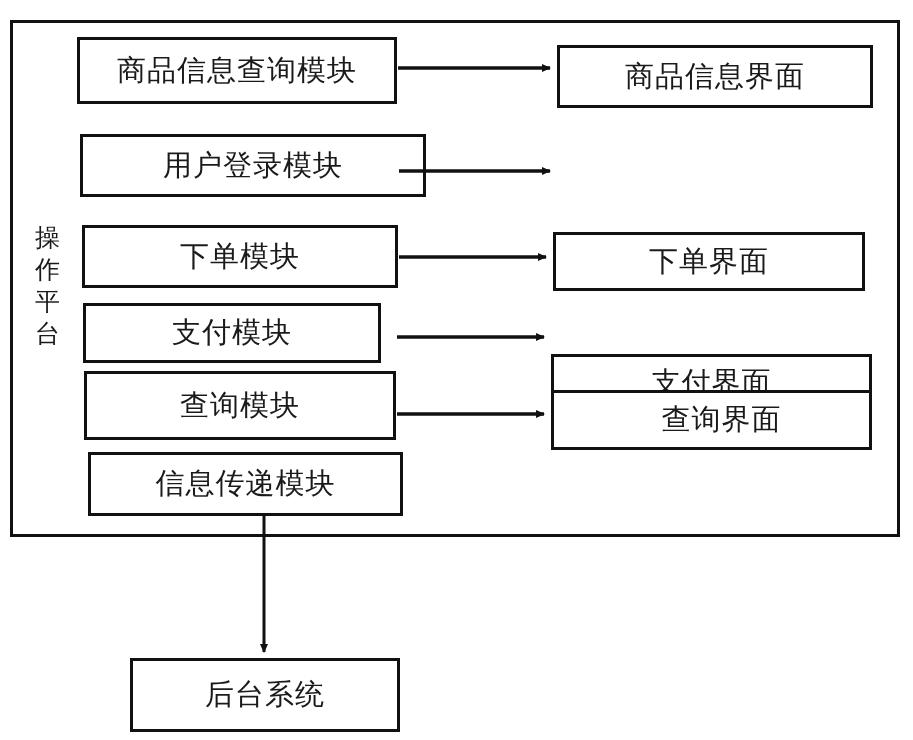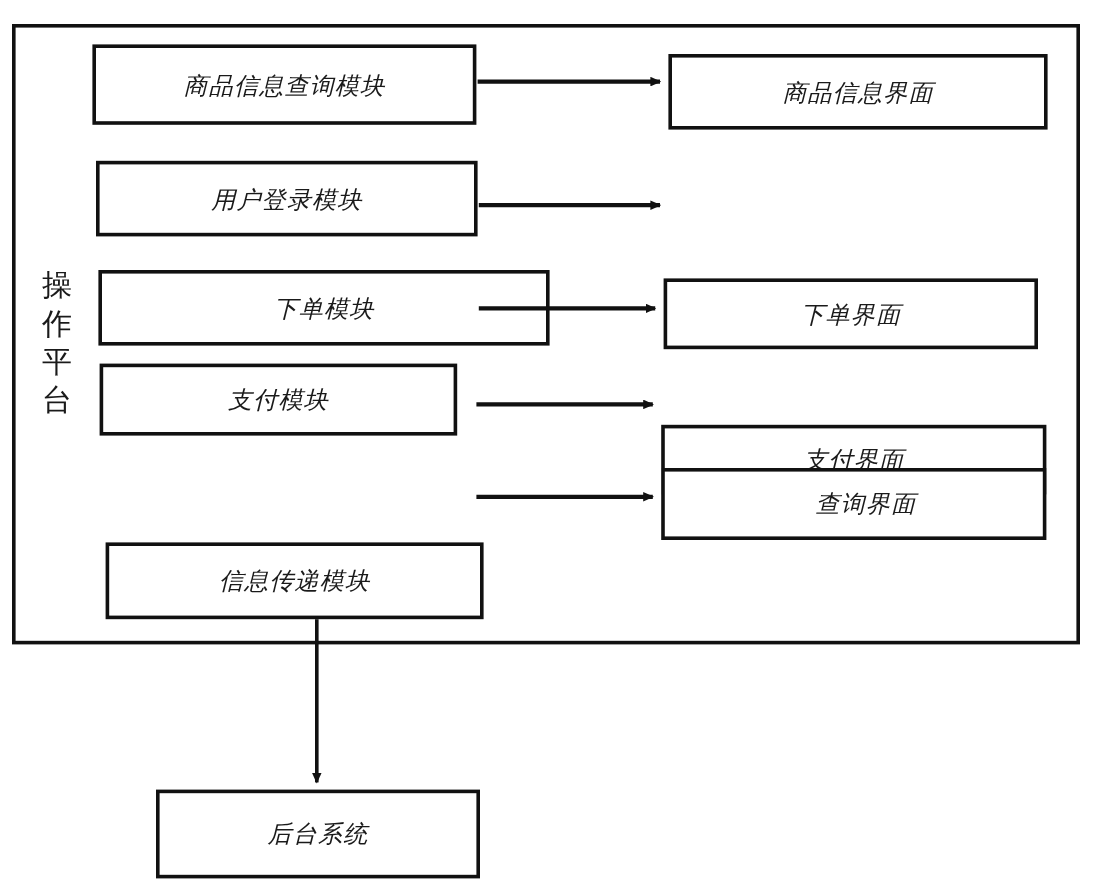--- a/index.html
+++ b/index.html
@@ -23,26 +23,25 @@
   
   .node {
     position: absolute;
     box-sizing: border-box;
     border: 3px solid #111111;
     background: #ffffff;
     display: flex;
     align-items: center;
     justify-content: center;
     text-align: center;
-    font-size: 20px;
+    font-size: 29px;
     line-height: 1.1;
     letter-spacing: 1px;
     color: #1a1a1a;
     font-family: "DejaVu Serif", "Liberation Serif", serif;
-    font-style: italic;
   }
 
   
   .group-frame {
     position: absolute;
     box-sizing: border-box;
     border: 3px solid #111111;
     background: transparent;
   }
 
@@ -76,32 +75,35 @@
 
   <div class="vlabel" style="left:28px; top:222px; width:40px;">操
 作
 平
 台</div>
 
   <div class="node" style="left:77px; top:37px; width:320px; height:67px;">
     <span>商品信息查询模块</span>
   </div>
 
-  <div class="node" style="left:80px; top:134px; width:318px; height:63px;">
+  <div class="node" style="left:80px; top:134px; width:346px; height:63px;">
     <span>用户登录模块</span>
   </div>
 
-  <div class="node" style="left:82px; top:225px; width:376px; height:63px;">
+  <div class="node" style="left:82px; top:225px; width:316px; height:63px;">
     <span>下单模块</span>
   </div>
 
   <div class="node" style="left:83px; top:303px; width:298px; height:60px;">
     <span>支付模块</span>
   </div>
 
+  <div class="node" style="left:84px; top:371px; width:312px; height:69px;">
+    <span>查询模块</span>
+  </div>
 
   <div class="node" style="left:88px; top:452px; width:315px; height:64px;">
     <span>信息传递模块</span>
   </div>
 
   <div class="node" style="left:557px; top:45px; width:316px; height:63px;">
     <span>商品信息界面</span>
   </div>
 
 

